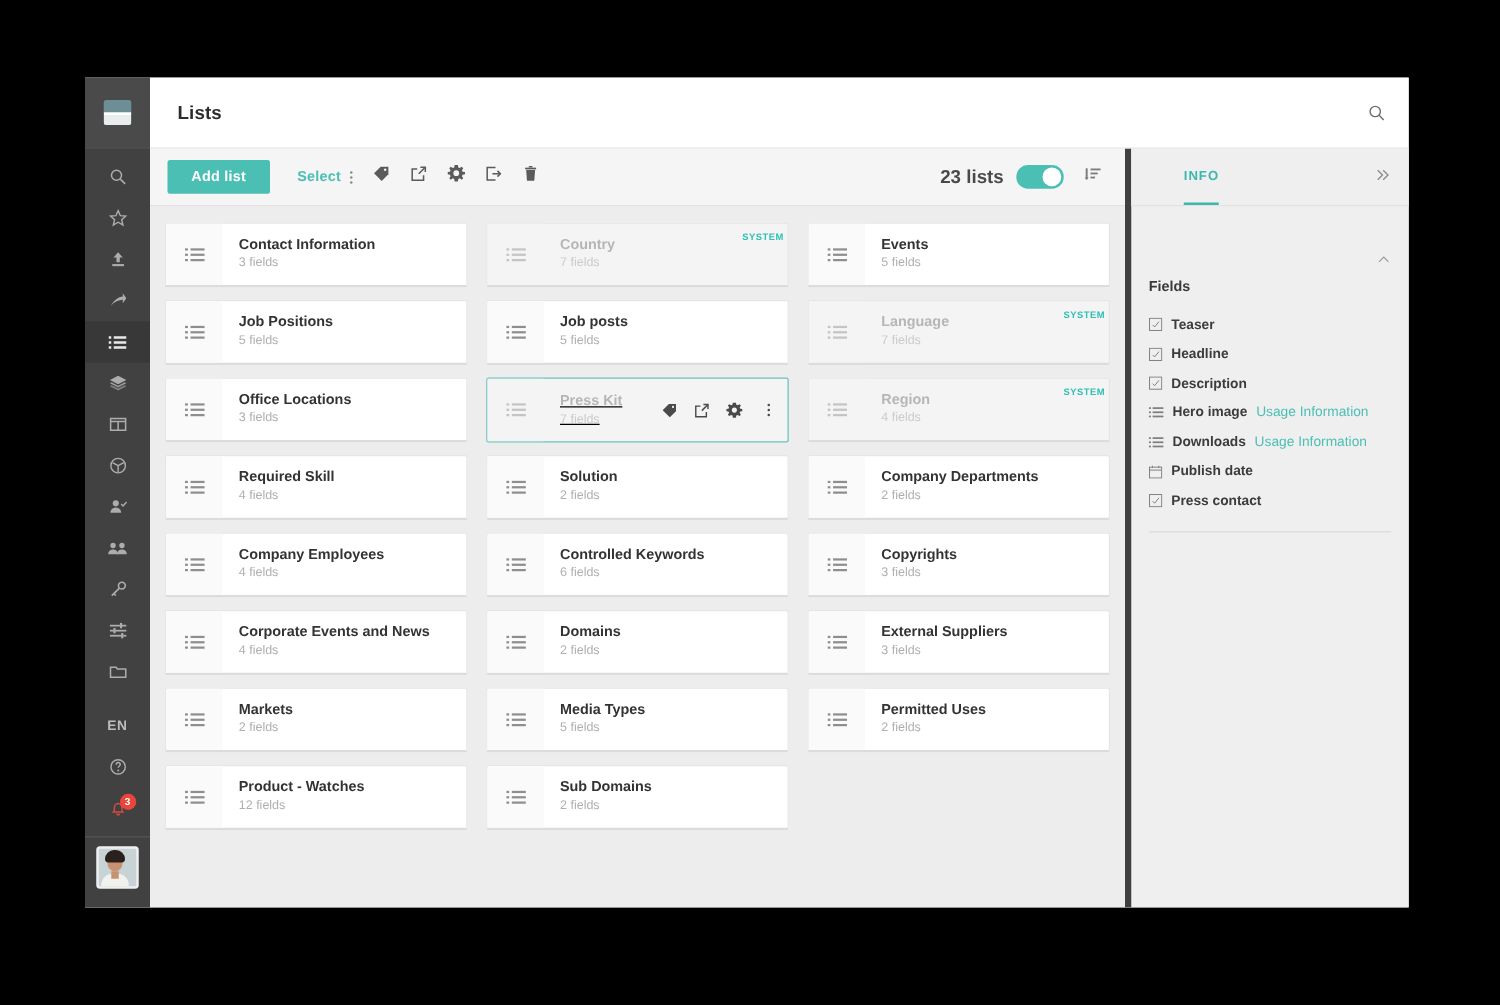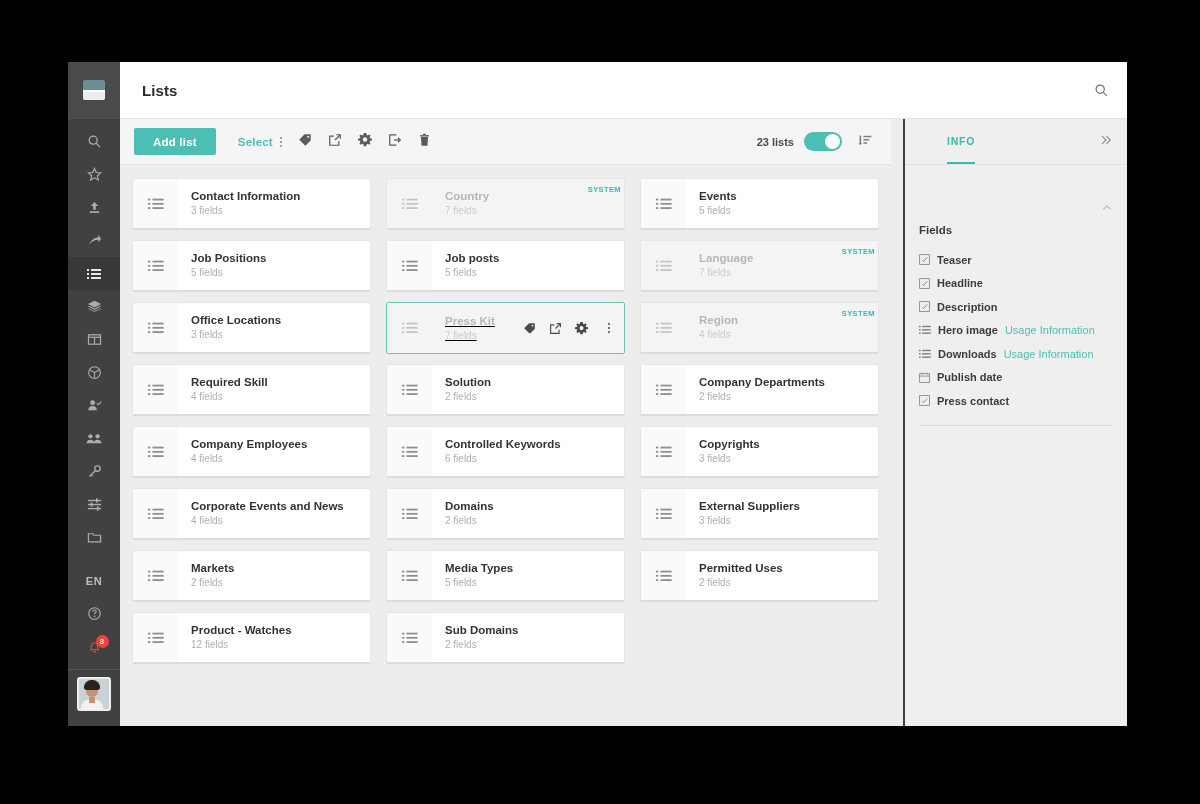--- a/index.html
+++ b/index.html
@@ -174,21 +174,21 @@
   }
   .page-title {
     font-size: 15px;
     font-weight: bold;
     color: #2C2C2C;
     letter-spacing: .1px;
   }
   .topbar-spacer { flex: 1 1 auto; }
   .topbar-icon { color: #6D6D6D; display: flex; }
 
-  .body-row { flex: 1 1 auto; display: flex; min-height: 0; gap: 12px; }
+  .body-row { flex: 1 1 auto; display: flex; min-height: 0; }
   .content-col { flex: 1 1 auto; display: flex; flex-direction: column; min-width: 0; background: #EDEDED; }
 
   .toolbar {
     height: 45px;
     flex: 0 0 45px;
     background: #F5F5F5;
     border-bottom: 1px solid #E2E2E2;
     display: flex;
     align-items: center;
     padding: 0 14px 0 14px;
@@ -222,21 +222,21 @@
   }
   .kebab i { width: 2px; height: 2px; background: #8A8A8A; border-radius: 50%; display: block; }
   .tb-icon {
     margin-left: 16px;
     color: #5B5B5B;
     display: flex;
     align-items: center;
   }
   .toolbar-spacer { flex: 1 1 auto; }
   .lists-count {
-    font-size: 11px;
+    font-size: 15px;
     font-weight: bold;
     color: #4A4A4A;
     margin-right: 10px;
   }
   .toggle {
     width: 38px; height: 19px;
     border-radius: 10px;
     background: #4CBFB5;
     position: relative;
     margin-right: 16px;
@@ -339,21 +339,21 @@
     padding-right: 14px;
     color: #4A4A4A;
   }
   .card-actions .kebab i { background: #4A4A4A; }
 
   
   .info-panel {
     width: 222px;
     flex: 0 0 222px;
     background: #EFEFEF;
-    border-left: 2px solid #404040;
+    border-left: 5px solid #404040;
     display: flex;
     flex-direction: column;
   }
   .info-tabs {
     height: 45px;
     flex: 0 0 45px;
     display: flex;
     align-items: center;
     border-bottom: 1px solid #E2E2E2;
     padding: 0 14px;

